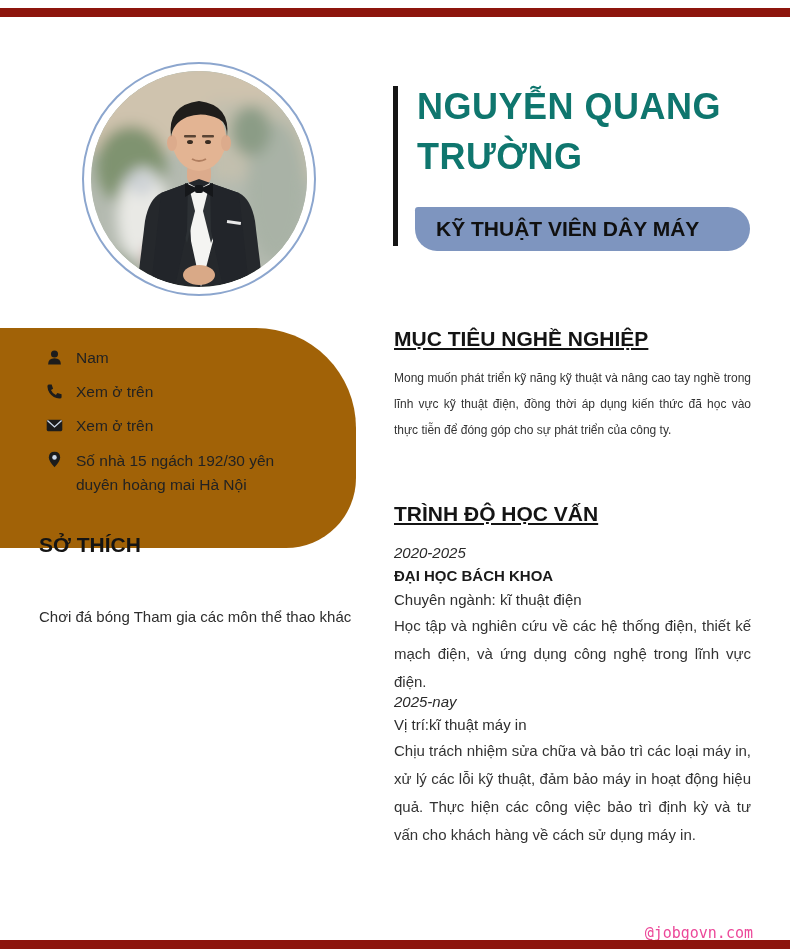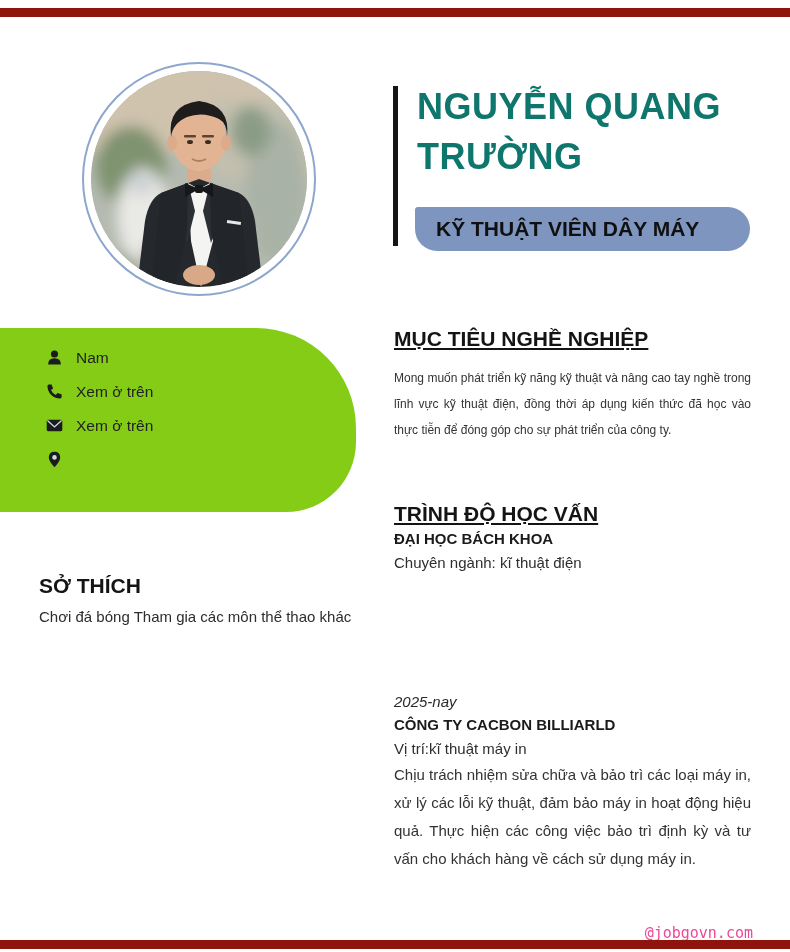--- a/index.html
+++ b/index.html
@@ -42,33 +42,33 @@
     background: #7e95bf;
     border-radius: 4px 28px 28px 28px;
   }
   .badge span {
     display: block; padding-left: 21px;
     font-size: 21px; line-height: 44px; font-weight: bold; color: #101010;
   }
 
   
   .contact-box {
-    left: 0; top: 328px; width: 356px; height: 184px;
-    background: #84cc16;
+    left: 0; top: 328px; width: 356px; height: 220px;
+    background: #a16207;
     border-radius: 0 100px 70px 0;
     padding: 19px 30px 0 46px;
   }
   .contact-row { display: flex; align-items: flex-start; margin-bottom: 13px; }
   .contact-row .ico { width: 17px; height: 17px; margin-top: 2px; flex: 0 0 17px; }
   .contact-row .txt { margin-left: 13px; font-size: 15.5px; line-height: 21px; color: #222222; }
   .contact-row.address .txt { line-height: 24px; max-width: 230px; }
 
   
   .hobbies-title {
-    left: 39px; top: 574px;
+    left: 39px; top: 533px;
     font-size: 21px; font-weight: bold; color: #141414;
   }
   .hobbies-text {
     left: 39px; top: 606px; width: 320px;
     font-size: 15px; line-height: 22px; color: #2d2d2d;
   }
 
   
   .section { left: 394px; width: 357px; }
   .section h2 { font-size: 21px; font-weight: bold; color: #141414; line-height: 26px; text-decoration: underline; }
@@ -185,38 +185,40 @@
         <rect x="1" y="4" width="22" height="16" rx="2" fill="#1c1c1c"></rect>
         <path d="M2 5 L12 14 L22 5" stroke="#cdd9e9" stroke-width="2" fill="none"></path>
       </svg>
     <span class="txt">Xem ở trên</span>
   </div>
   <div class="contact-row address">
     <svg class="ico" viewBox="0 0 24 24">
         <path d="M12 1 Q20 1 20 9 Q20 14 12 23 Q4 14 4 9 Q4 1 12 1 Z" fill="#1c1c1c"></path>
         <circle cx="12" cy="9" r="3.2" fill="#cdd9e9"></circle>
       </svg>
+    <span class="txt">Số nhà 15 ngách 192/30 yên duyên hoàng mai Hà Nội</span>
   </div>
 </div>
 
 <div class="abs hobbies-title">SỞ THÍCH</div>
 <div class="abs hobbies-text">Chơi đá bóng Tham gia các môn thể thao khác</div>
 
 <div class="abs section sec-objective">
   <h2>MỤC TIÊU NGHỀ NGHIỆP</h2>
   <div class="body-j">Mong muốn phát triển kỹ năng kỹ thuật và nâng cao tay nghề trong lĩnh vực kỹ thuật điện, đồng thời áp dụng kiến thức đã học vào thực tiễn để đóng góp cho sự phát triển của công ty.</div>
 </div>
 
 <div class="abs section sec-education">
   <h2>TRÌNH ĐỘ HỌC VẤN</h2>
+  <div class="period">2020-2025</div>
   <div class="org">ĐẠI HỌC BÁCH KHOA</div>
   <div class="sub">Chuyên ngành: kĩ thuật điện</div>
+  <div class="desc">Học tập và nghiên cứu về các hệ thống điện, thiết kế mạch điện, và ứng dụng công nghệ trong lĩnh vực điện.</div>
 </div>
 
 <div class="abs section sec-experience">
   <div class="period">2025-nay</div>
-  <div class="org">CÔNG TY CACBON BILLIARLD</div>
   <div class="sub">Vị trí:kĩ thuật máy in</div>
   <div class="desc">Chịu trách nhiệm sửa chữa và bảo trì các loại máy in, xử lý các lỗi kỹ thuật, đảm bảo máy in hoạt động hiệu quả. Thực hiện các công việc bảo trì định kỳ và tư vấn cho khách hàng về cách sử dụng máy in.</div>
 </div>
 
 <div class="abs watermark">@jobgovn.com</div>
 <div class="abs bar-red bottom"></div>
 
 </body></html>

